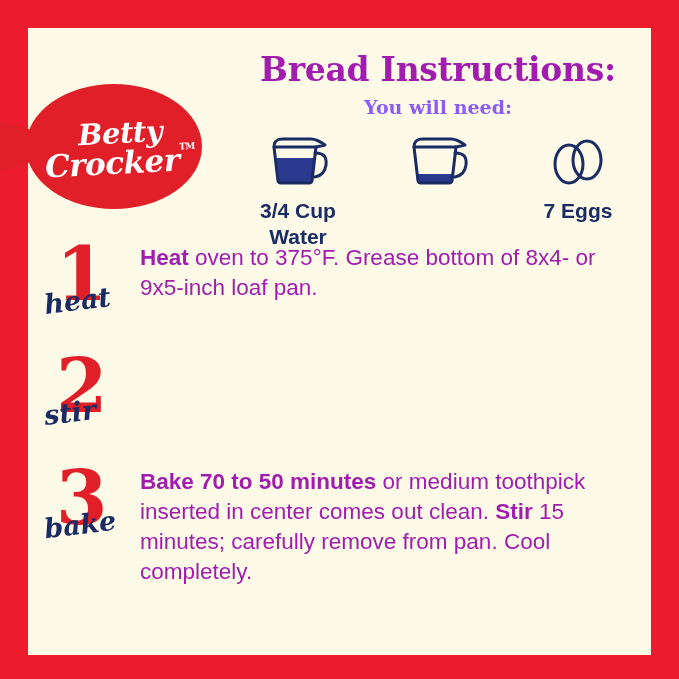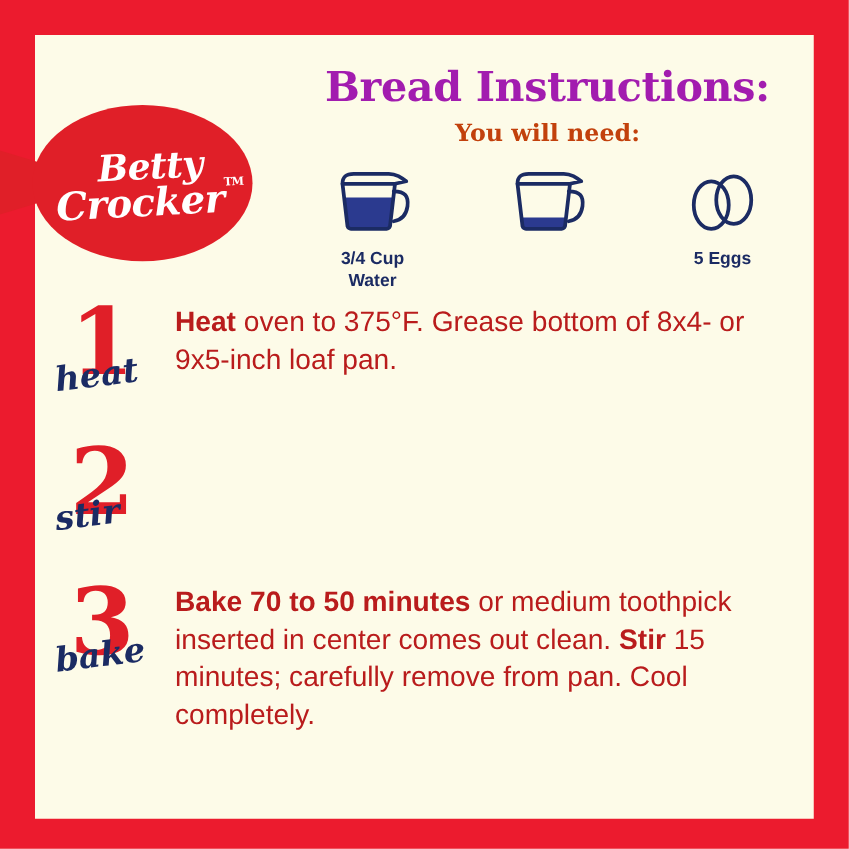--- a/index.html
+++ b/index.html
@@ -59,41 +59,41 @@
     text-align:center;
     color:#a21caf;
     font-family:"DejaVu Serif", serif;
     font-weight:bold;
     font-size:33px;
     letter-spacing:-0.3px;
   }
   #subtitle {
     position:absolute; left:200px; top:68px; width:420px;
     text-align:center;
-    color:#c2410c;
+    color:#8b5cf6;
     font-family:"DejaVu Serif", serif;
     font-weight:bold;
     font-size:19px;
   }
 
   
   #ingredients {
     position:absolute; left:200px; top:98px; width:420px;
     display:flex; justify-content:space-around; align-items:flex-start;
   }
   .ing {
     width:130px;
     display:flex; flex-direction:column; align-items:center;
   }
   .ing-icon { height:62px; display:flex; align-items:flex-end; justify-content:center; }
   .ing-label {
     margin-top:10px;
     text-align:center;
     color:#1b2b63;
-    font-size:14px;
+    font-size:21px;
     font-weight:bold;
     line-height:1.25;
   }
 
   
   #steps { position:absolute; left:0; top:215px; width:623px; }
   .step { position:relative; display:flex; margin-bottom:26px; }
   .step-mark {
     position:relative;
     width:112px; flex:0 0 112px;
@@ -115,21 +115,21 @@
     font-family:"DejaVu Serif", serif;
     font-style:italic;
     font-weight:bold;
     font-size:27px;
     line-height:1;
     transform:rotate(-7deg);
   }
   .step-body {
     flex:1;
     padding-right:22px;
-    color:#b91c1c;
+    color:#a21caf;
     font-size:22.5px;
     line-height:1.34;
   }
   .step-body b { font-weight:bold; }
 </style>
 </head>
 <body>
 
 <div id="card">
 
@@ -183,21 +183,21 @@
       </div>
     </div>
 
     <div class="ing">
       <div class="ing-icon">
         <svg width="62" height="54" viewBox="0 0 62 54">
           <ellipse cx="22" cy="30" rx="14" ry="19" fill="#fdfbe8" stroke="#1b2b63" stroke-width="3"></ellipse>
           <ellipse cx="40" cy="26" rx="14" ry="19" fill="none" stroke="#1b2b63" stroke-width="3"></ellipse>
         </svg>
       </div>
-      <div class="ing-label">5 Eggs</div>
+      <div class="ing-label">7 Eggs</div>
     </div>
 
   </div>
 
   <div id="steps">
 
     <div class="step">
       <div class="step-mark">
         <span class="step-num">1</span>
         <span class="step-word">heat</span>

